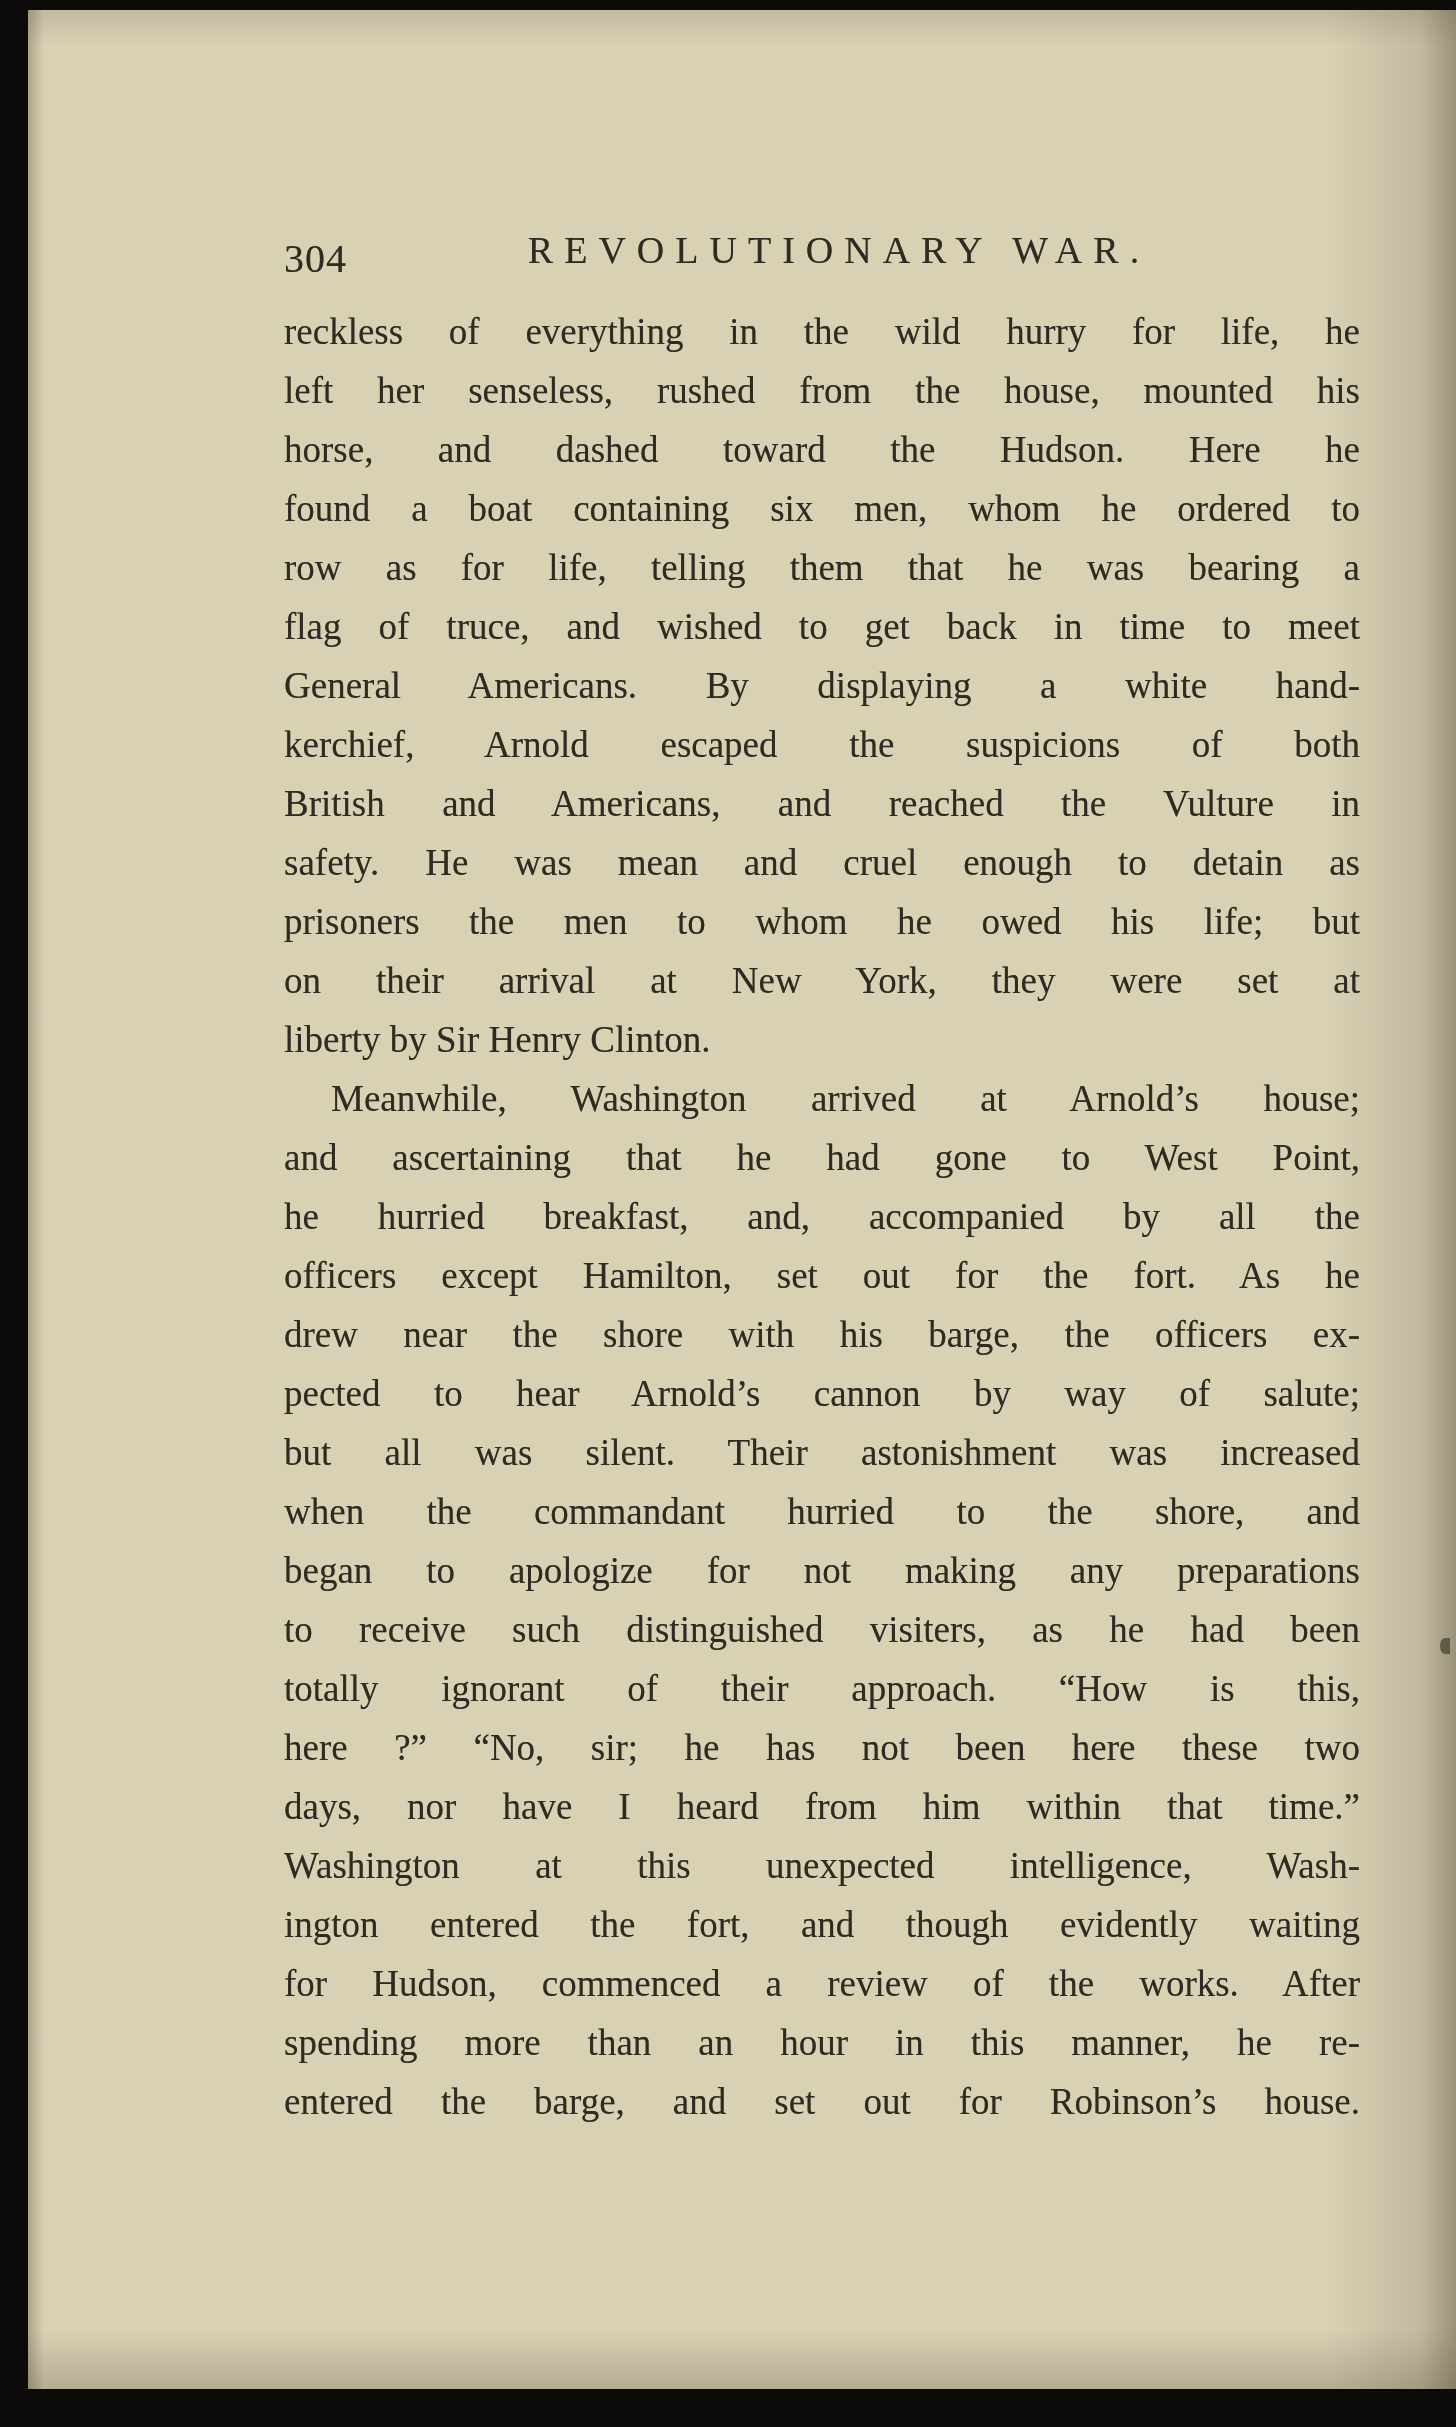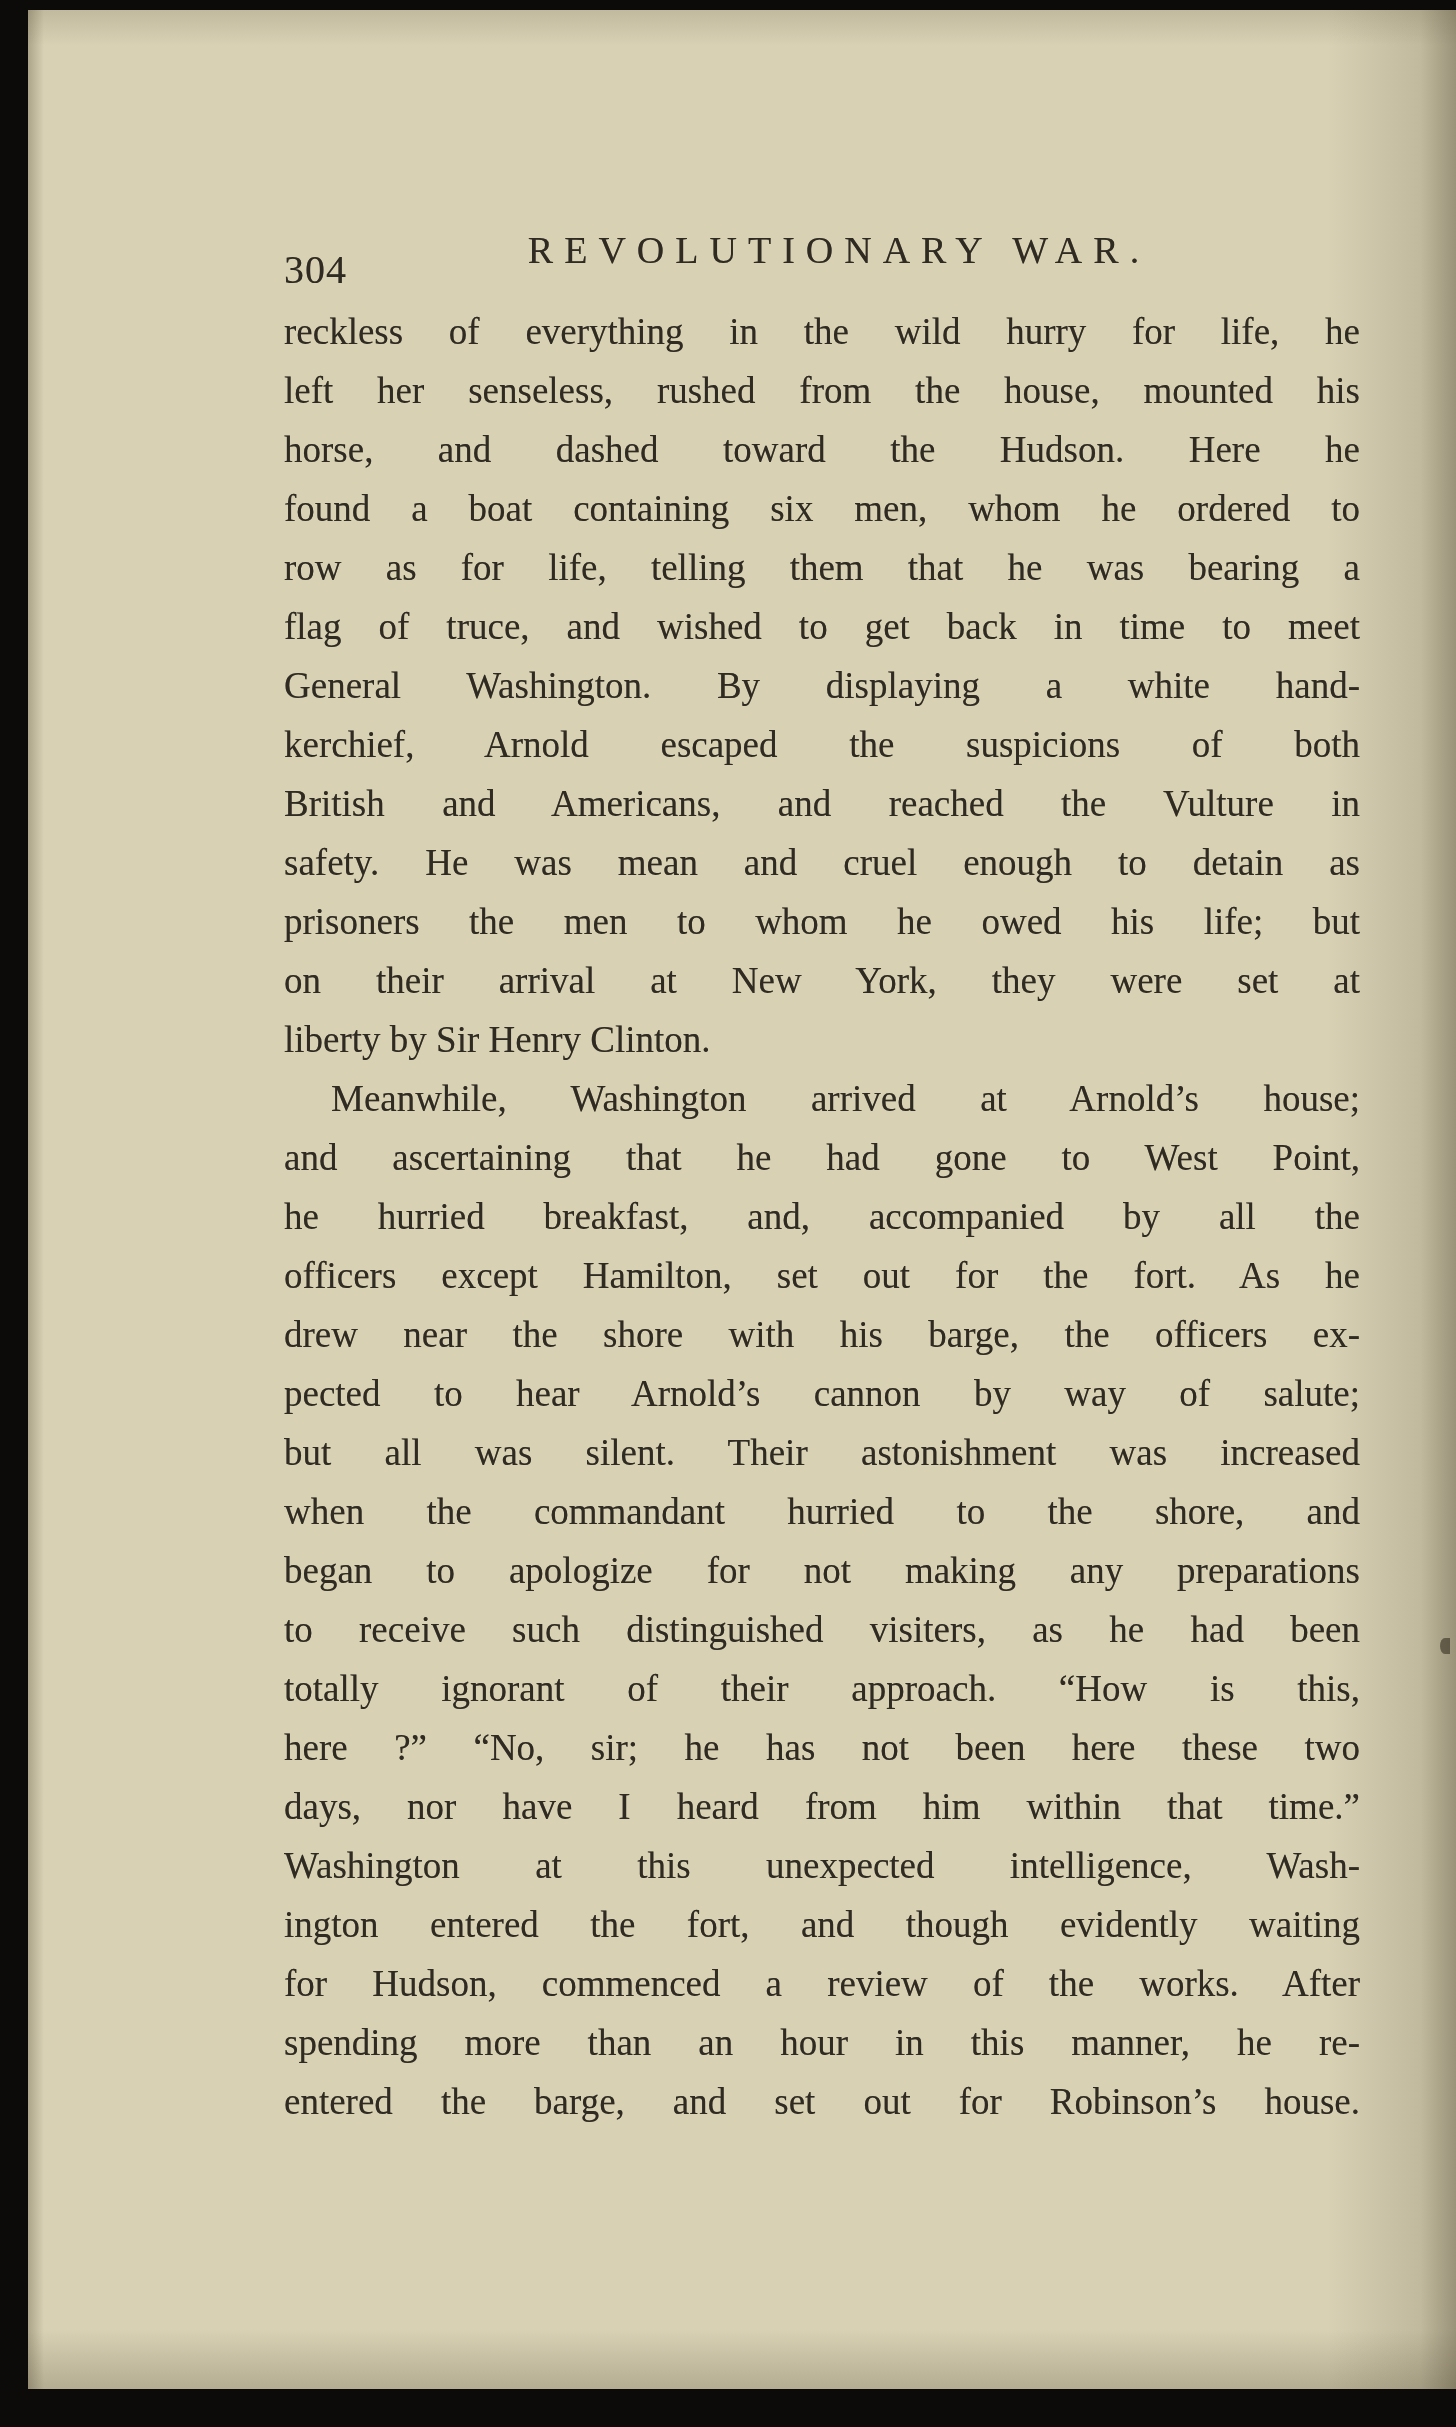--- a/index.html
+++ b/index.html
@@ -38,21 +38,21 @@
     left:284px;top:228px;
     width:1076px;
     color:var(--ink);
     text-shadow:0 0 0.5px rgba(47,43,34,0.45);
   }
   .pagehead{
     position:relative;
     height:46px;
   }
   .pagenum{
-    position:absolute;left:0;top:18px;
+    position:absolute;left:0;top:7px;
     font-size:40px;
     letter-spacing:1px;
   }
   .runtitle{
     display:block;
     text-align:center;
     padding-left:34px;
     font-size:38px;
     letter-spacing:11px;
   }
@@ -88,21 +88,21 @@
     </div>
 
     <div class="textcol">
       <div class="para">
         <div class="line">reckless of everything in the wild hurry for life, he</div>
         <div class="line">left her senseless, rushed from the house, mounted his</div>
         <div class="line">horse, and dashed toward the Hudson. Here he</div>
         <div class="line">found a boat containing six men, whom he ordered to</div>
         <div class="line">row as for life, telling them that he was bearing a</div>
         <div class="line">flag of truce, and wished to get back in time to meet</div>
-        <div class="line">General Washington. By displaying a white hand-</div>
+        <div class="line">General Americans. By displaying a white hand-</div>
         <div class="line">kerchief, Arnold escaped the suspicions of both</div>
         <div class="line">British and Americans, and reached the Vulture in</div>
         <div class="line">safety. He was mean and cruel enough to detain as</div>
         <div class="line">prisoners the men to whom he owed his life; but</div>
         <div class="line">on their arrival at New York, they were set at</div>
         <div class="line short">liberty by Sir Henry Clinton.</div>
       </div>
 
       <div class="para">
         <div class="line indent">Meanwhile, Washington arrived at Arnold’s house;</div>

